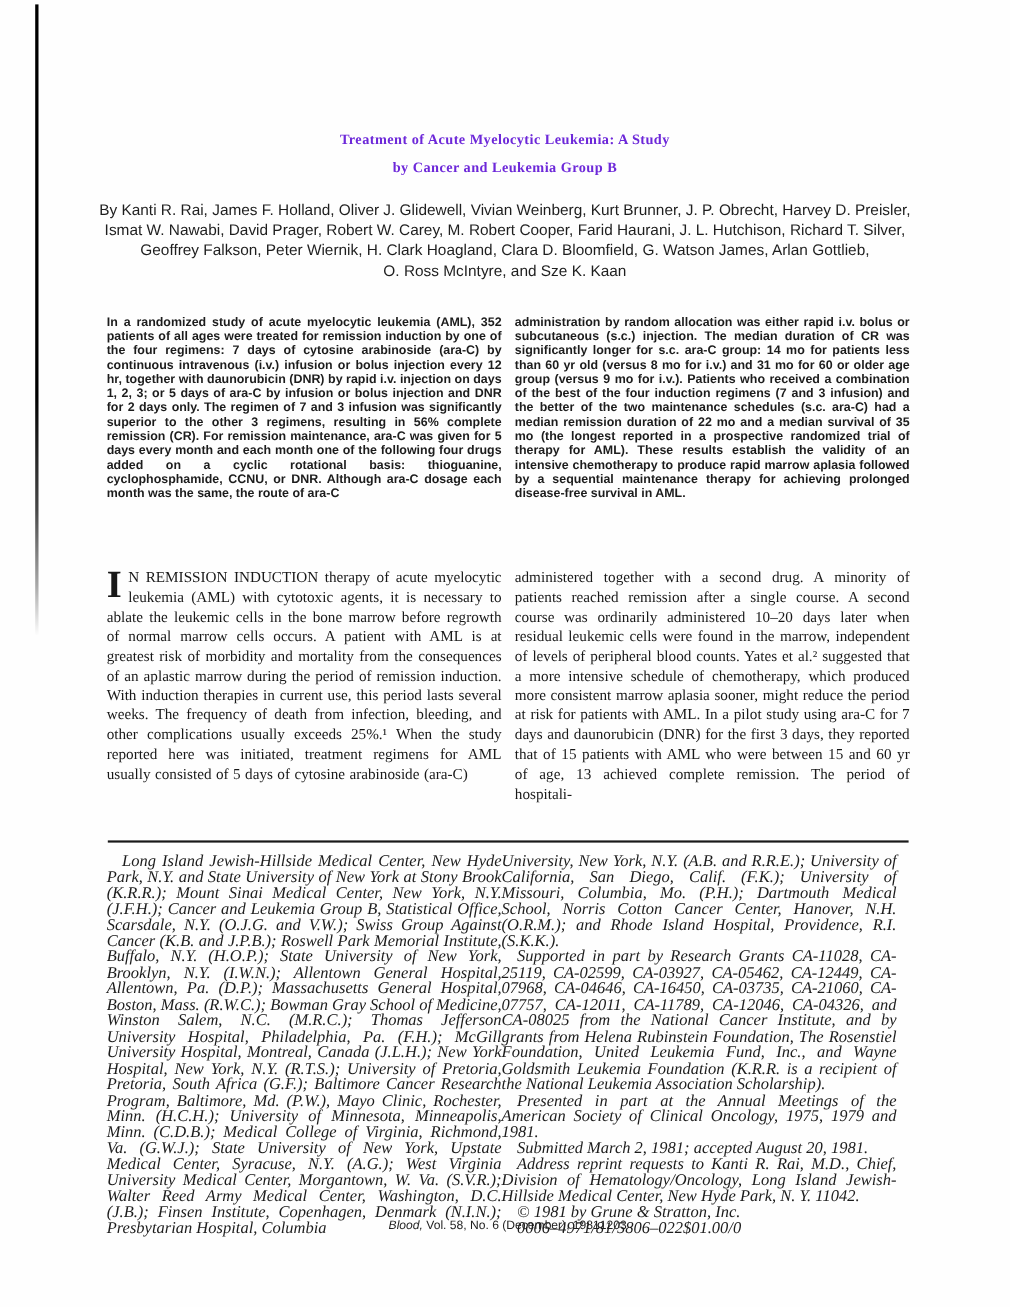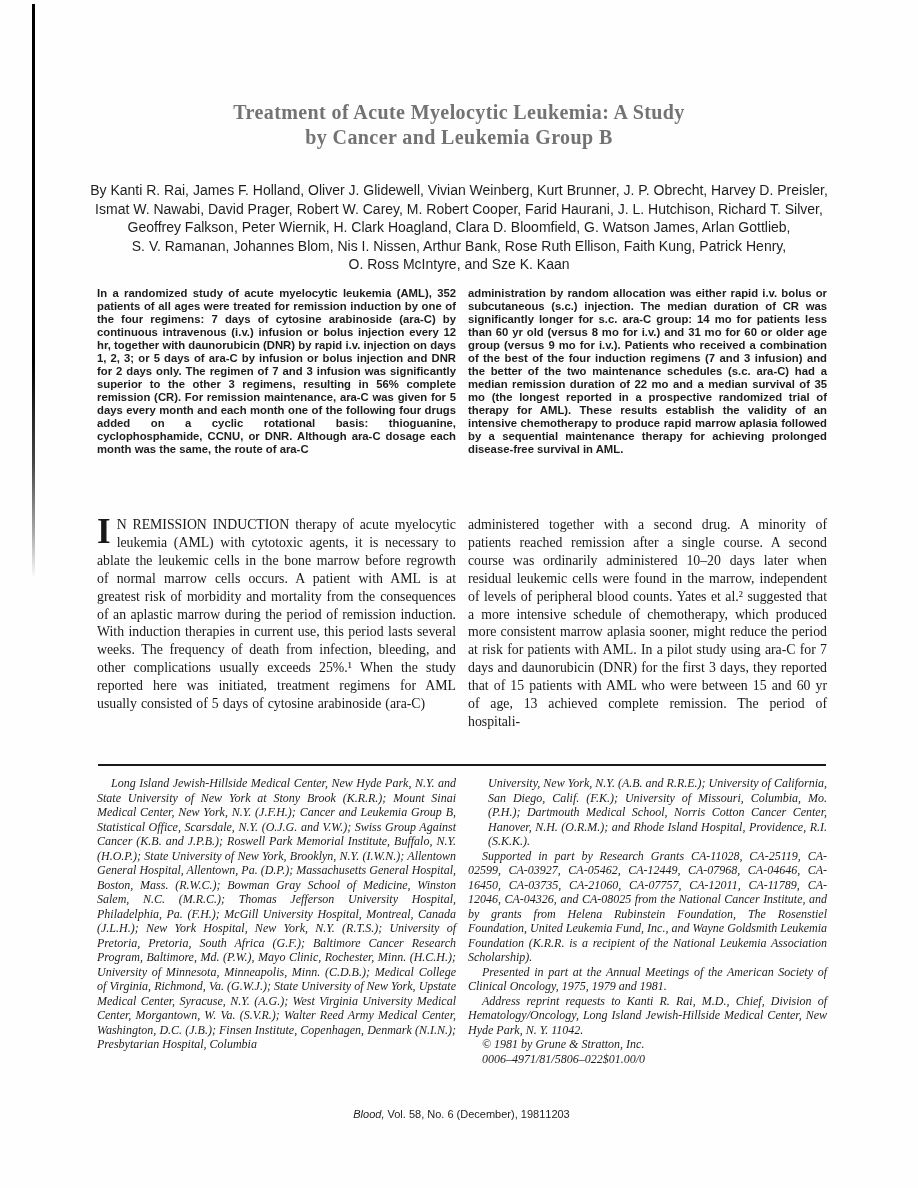--- a/index.html
+++ b/index.html
@@ -11,25 +11,25 @@
     color:#1b1b1b;
     overflow:hidden;
   }
   .scan-bar {
     position:absolute; left:32px; top:4px; width:3px; height:574px;
     background:linear-gradient(to bottom,
       #000 0%, #000 62%, rgba(10,10,10,0.75) 80%,
       rgba(40,40,40,0.4) 92%, rgba(0,0,0,0) 100%);
   }
   .title-block {
-    position:absolute; top:100px; left:94px; width:730px;
+    position:absolute; top:114px; left:94px; width:730px;
     text-align:center;
     font-family:"Liberation Serif", serif;
-    font-weight:bold; font-size:20px; line-height:25px;
-    letter-spacing:0.4px; color:#737373;
+    font-weight:bold; font-size:13px; line-height:25px;
+    letter-spacing:0.4px; color:#6d28d9;
   }
   .authors {
     position:absolute; top:181px; left:56px; width:806px;
     text-align:center;
     font-family:"Liberation Sans", sans-serif;
     font-size:14px; line-height:18.6px; color:#1e1e1e;
   }
   .abstract {
     position:absolute; top:287px; left:97px; width:730px;
     display:flex; gap:12px;
@@ -51,28 +51,28 @@
     font-size:35px; line-height:30px; font-weight:bold;
     padding:1px 6px 0 0;
     font-family:"Liberation Serif", serif;
   }
   .footnote-rule {
     position:absolute; top:764px; left:98px; width:728px; height:2px;
     background:#191919;
   }
   .footnotes {
     position:absolute; top:776px; left:97px; width:730px;
-    display:flex; gap:12px;
+    display:flex; 
     font-family:"Liberation Serif", serif;
-    font-style:italic; font-size:12px; line-height:14.5px;
+    font-style:italic; font-size:15px; line-height:14.5px;
     text-align:justify; color:#1c1c1c;
   }
   .footnotes .col { width:359px; }
   .footnotes p { text-indent:14px; }
-  .footnotes p.no-indent { text-indent:0;margin-left:20px; }
+  .footnotes p.no-indent { text-indent:0; }
   .footer {
     position:absolute; top:1108px; left:97px; width:729px;
     display:flex; justify-content:center; align-items:baseline;
     font-family:"Liberation Sans", sans-serif;
     font-size:11px; color:#1d1d1d;
   }
   .footer .it { font-style:italic; }
 </style>
 </head>
 <body>
@@ -83,21 +83,20 @@
 
   <div class="title-block">
     <div>Treatment of Acute Myelocytic Leukemia: A Study</div>
     <div>by Cancer and Leukemia Group B</div>
   </div>
 
   <div class="authors">
     <div>By Kanti R. Rai, James F. Holland, Oliver J. Glidewell, Vivian Weinberg, Kurt Brunner, J. P. Obrecht, Harvey D. Preisler,</div>
     <div>Ismat W. Nawabi, David Prager, Robert W. Carey, M. Robert Cooper, Farid Haurani, J. L. Hutchison, Richard T. Silver,</div>
     <div>Geoffrey Falkson, Peter Wiernik, H. Clark Hoagland, Clara D. Bloomfield, G. Watson James, Arlan Gottlieb,</div>
-    <div>S. V. Ramanan, Johannes Blom, Nis I. Nissen, Arthur Bank, Rose Ruth Ellison, Faith Kung, Patrick Henry,</div>
     <div>O. Ross McIntyre, and Sze K. Kaan</div>
   </div>
 
   <div class="abstract">
     <p class="col">In a randomized study of acute myelocytic leukemia (AML), 352 patients of all ages were treated for remission induction by one of the four regimens: 7 days of cytosine arabinoside (ara-C) by continuous intravenous (i.v.) infusion or bolus injection every 12 hr, together with daunorubicin (DNR) by rapid i.v. injection on days 1, 2, 3; or 5 days of ara-C by infusion or bolus injection and DNR for 2 days only. The regimen of 7 and 3 infusion was significantly superior to the other 3 regimens, resulting in 56% complete remission (CR). For remission maintenance, ara-C was given for 5 days every month and each month one of the following four drugs added on a cyclic rotational basis: thioguanine, cyclophosphamide, CCNU, or DNR. Although ara-C dosage each month was the same, the route of ara-C</p>
     <p class="col">administration by random allocation was either rapid i.v. bolus or subcutaneous (s.c.) injection. The median duration of CR was significantly longer for s.c. ara-C group: 14 mo for patients less than 60 yr old (versus 8 mo for i.v.) and 31 mo for 60 or older age group (versus 9 mo for i.v.). Patients who received a combination of the best of the four induction regimens (7 and 3 infusion) and the better of the two maintenance schedules (s.c. ara-C) had a median remission duration of 22 mo and a median survival of 35 mo (the longest reported in a prospective randomized trial of therapy for AML). These results establish the validity of an intensive chemotherapy to produce rapid marrow aplasia followed by a sequential maintenance therapy for achieving prolonged disease-free survival in AML.</p>
   </div>
 
   <div class="bodytext">
     <p class="col"><span class="dropcap">I</span><span>N REMISSION INDUCTION therapy of acute myelocytic leukemia (AML) with cytotoxic agents, it is necessary to ablate the leukemic cells in the bone marrow before regrowth of normal marrow cells occurs. A patient with AML is at greatest risk of morbidity and mortality from the consequences of an aplastic marrow during the period of remission induction. With induction therapies in current use, this period lasts several weeks. The frequency of death from infection, bleeding, and other complications usually exceeds 25%.¹ When the study reported here was initiated, treatment regimens for AML usually consisted of 5 days of cytosine arabinoside (ara-C)</span></p>
@@ -107,20 +106,21 @@
   <div class="footnote-rule"></div>
 
   <div class="footnotes">
     <div class="col">
       <p>Long Island Jewish-Hillside Medical Center, New Hyde Park, N.Y. and State University of New York at Stony Brook (K.R.R.); Mount Sinai Medical Center, New York, N.Y. (J.F.H.); Cancer and Leukemia Group B, Statistical Office, Scarsdale, N.Y. (O.J.G. and V.W.); Swiss Group Against Cancer (K.B. and J.P.B.); Roswell Park Memorial Institute, Buffalo, N.Y. (H.O.P.); State University of New York, Brooklyn, N.Y. (I.W.N.); Allentown General Hospital, Allentown, Pa. (D.P.); Massachusetts General Hospital, Boston, Mass. (R.W.C.); Bowman Gray School of Medicine, Winston Salem, N.C. (M.R.C.); Thomas Jefferson University Hospital, Philadelphia, Pa. (F.H.); McGill University Hospital, Montreal, Canada (J.L.H.); New York Hospital, New York, N.Y. (R.T.S.); University of Pretoria, Pretoria, South Africa (G.F.); Baltimore Cancer Research Program, Baltimore, Md. (P.W.), Mayo Clinic, Rochester, Minn. (H.C.H.); University of Minnesota, Minneapolis, Minn. (C.D.B.); Medical College of Virginia, Richmond, Va. (G.W.J.); State University of New York, Upstate Medical Center, Syracuse, N.Y. (A.G.); West Virginia University Medical Center, Morgantown, W. Va. (S.V.R.); Walter Reed Army Medical Center, Washington, D.C. (J.B.); Finsen Institute, Copenhagen, Denmark (N.I.N.); Presbytarian Hospital, Columbia</p>
     </div>
     <div class="col">
       <p class="no-indent">University, New York, N.Y. (A.B. and R.R.E.); University of California, San Diego, Calif. (F.K.); University of Missouri, Columbia, Mo. (P.H.); Dartmouth Medical School, Norris Cotton Cancer Center, Hanover, N.H. (O.R.M.); and Rhode Island Hospital, Providence, R.I. (S.K.K.).</p>
       <p>Supported in part by Research Grants CA-11028, CA-25119, CA-02599, CA-03927, CA-05462, CA-12449, CA-07968, CA-04646, CA-16450, CA-03735, CA-21060, CA-07757, CA-12011, CA-11789, CA-12046, CA-04326, and CA-08025 from the National Cancer Institute, and by grants from Helena Rubinstein Foundation, The Rosenstiel Foundation, United Leukemia Fund, Inc., and Wayne Goldsmith Leukemia Foundation (K.R.R. is a recipient of the National Leukemia Association Scholarship).</p>
       <p>Presented in part at the Annual Meetings of the American Society of Clinical Oncology, 1975, 1979 and 1981.</p>
+      <p>Submitted March 2, 1981; accepted August 20, 1981.</p>
       <p>Address reprint requests to Kanti R. Rai, M.D., Chief, Division of Hematology/Oncology, Long Island Jewish-Hillside Medical Center, New Hyde Park, N. Y. 11042.</p>
       <p>© 1981 by Grune &amp; Stratton, Inc.</p>
       <p>0006–4971/81/5806–022$01.00/0</p>
     </div>
   </div>
 
   <div class="footer">
     <div><span class="it">Blood,</span><span> Vol. 58, No. 6 (December), 1981</span></div>
     <div>1203</div>
   </div>

